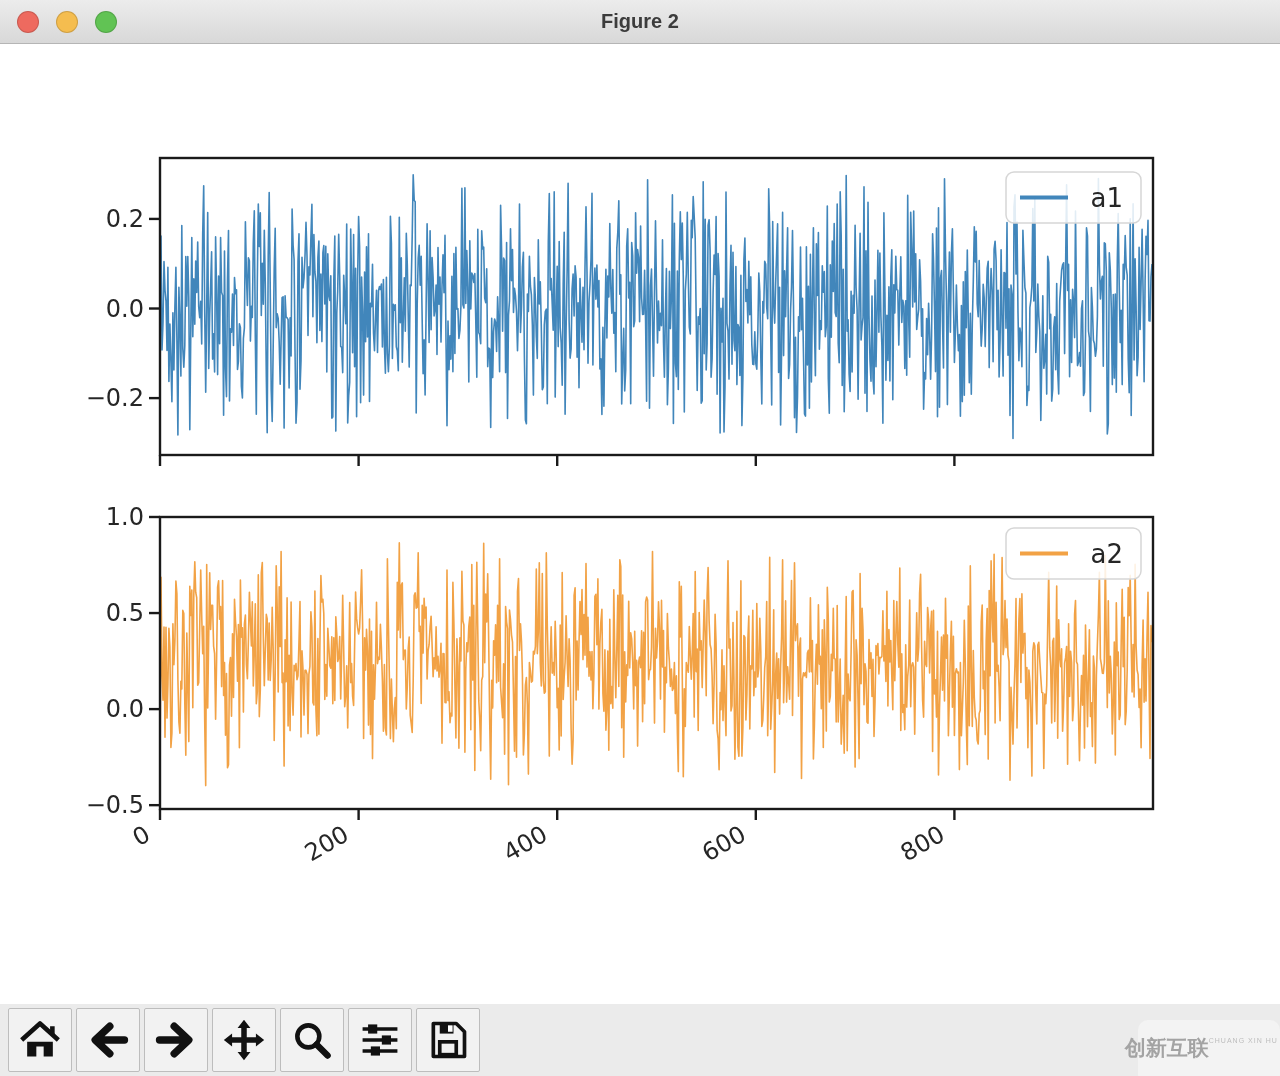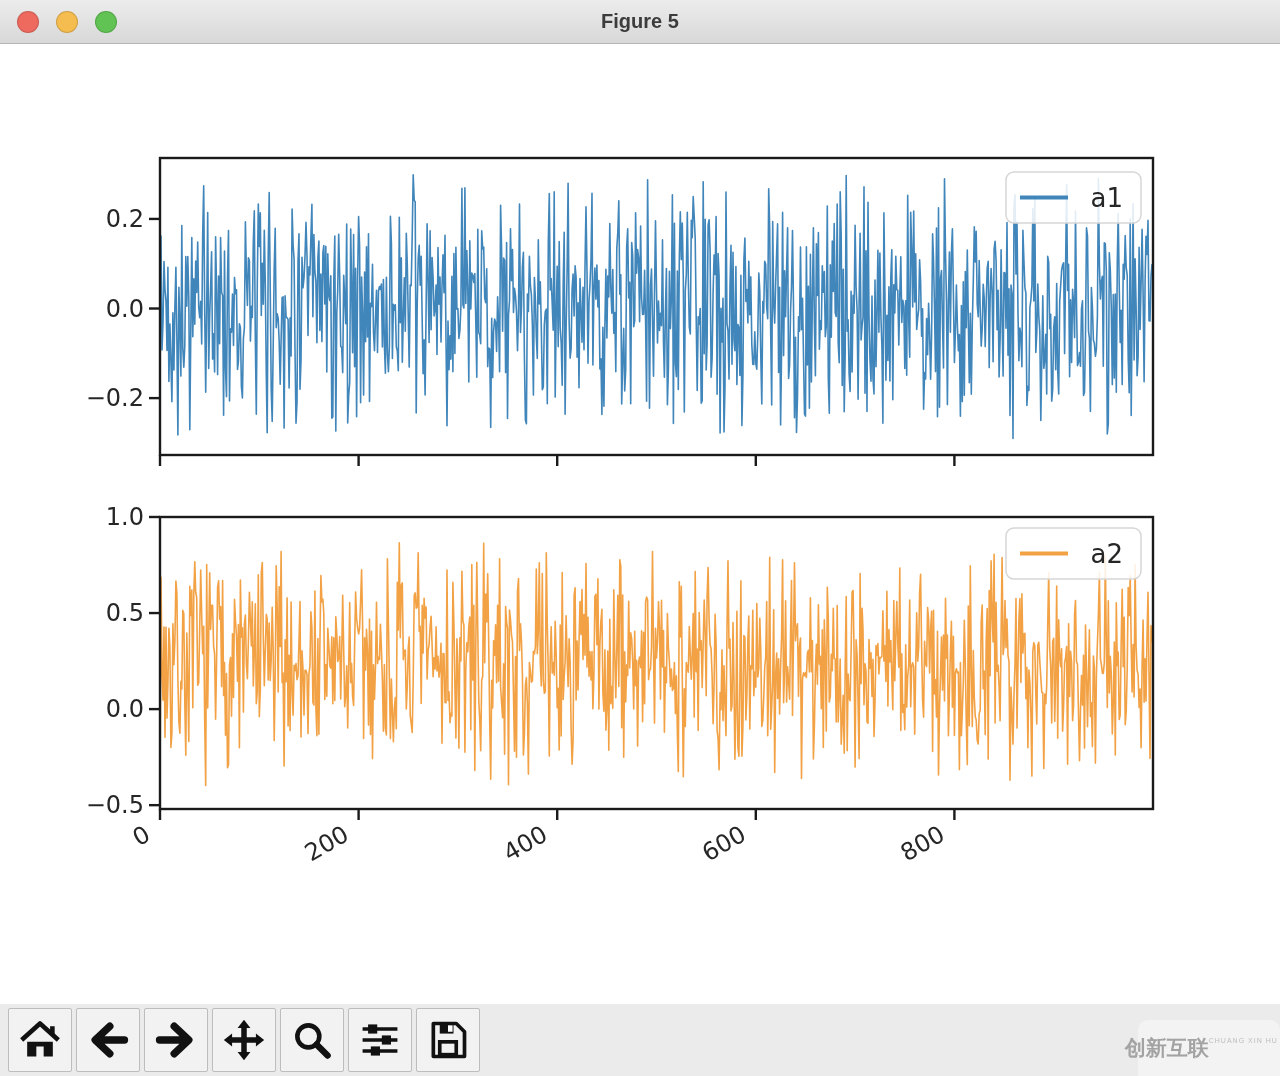--- a/index.html
+++ b/index.html
@@ -49,21 +49,21 @@
 <body>
 
 <div class="window">
 
   <div class="titlebar">
     <div class="tl-group">
       <span class="tl" style="background: rgb(238, 106, 95);"></span>
       <span class="tl" style="background: rgb(245, 189, 79);"></span>
       <span class="tl" style="background: rgb(97, 195, 84);"></span>
     </div>
-    <div class="titlebar-title">Figure 5</div>
+    <div class="titlebar-title">Figure 2</div>
   </div>
 
   <svg id="figure-canvas" width="1280" height="960" viewBox="0 0 1280 960">
       <defs>
         <clipPath id="clip0">
           <rect x="160" y="114" width="993" height="297"></rect>
         </clipPath>
         <clipPath id="clip1">
           <rect x="160" y="473" width="993" height="292"></rect>
         </clipPath>

